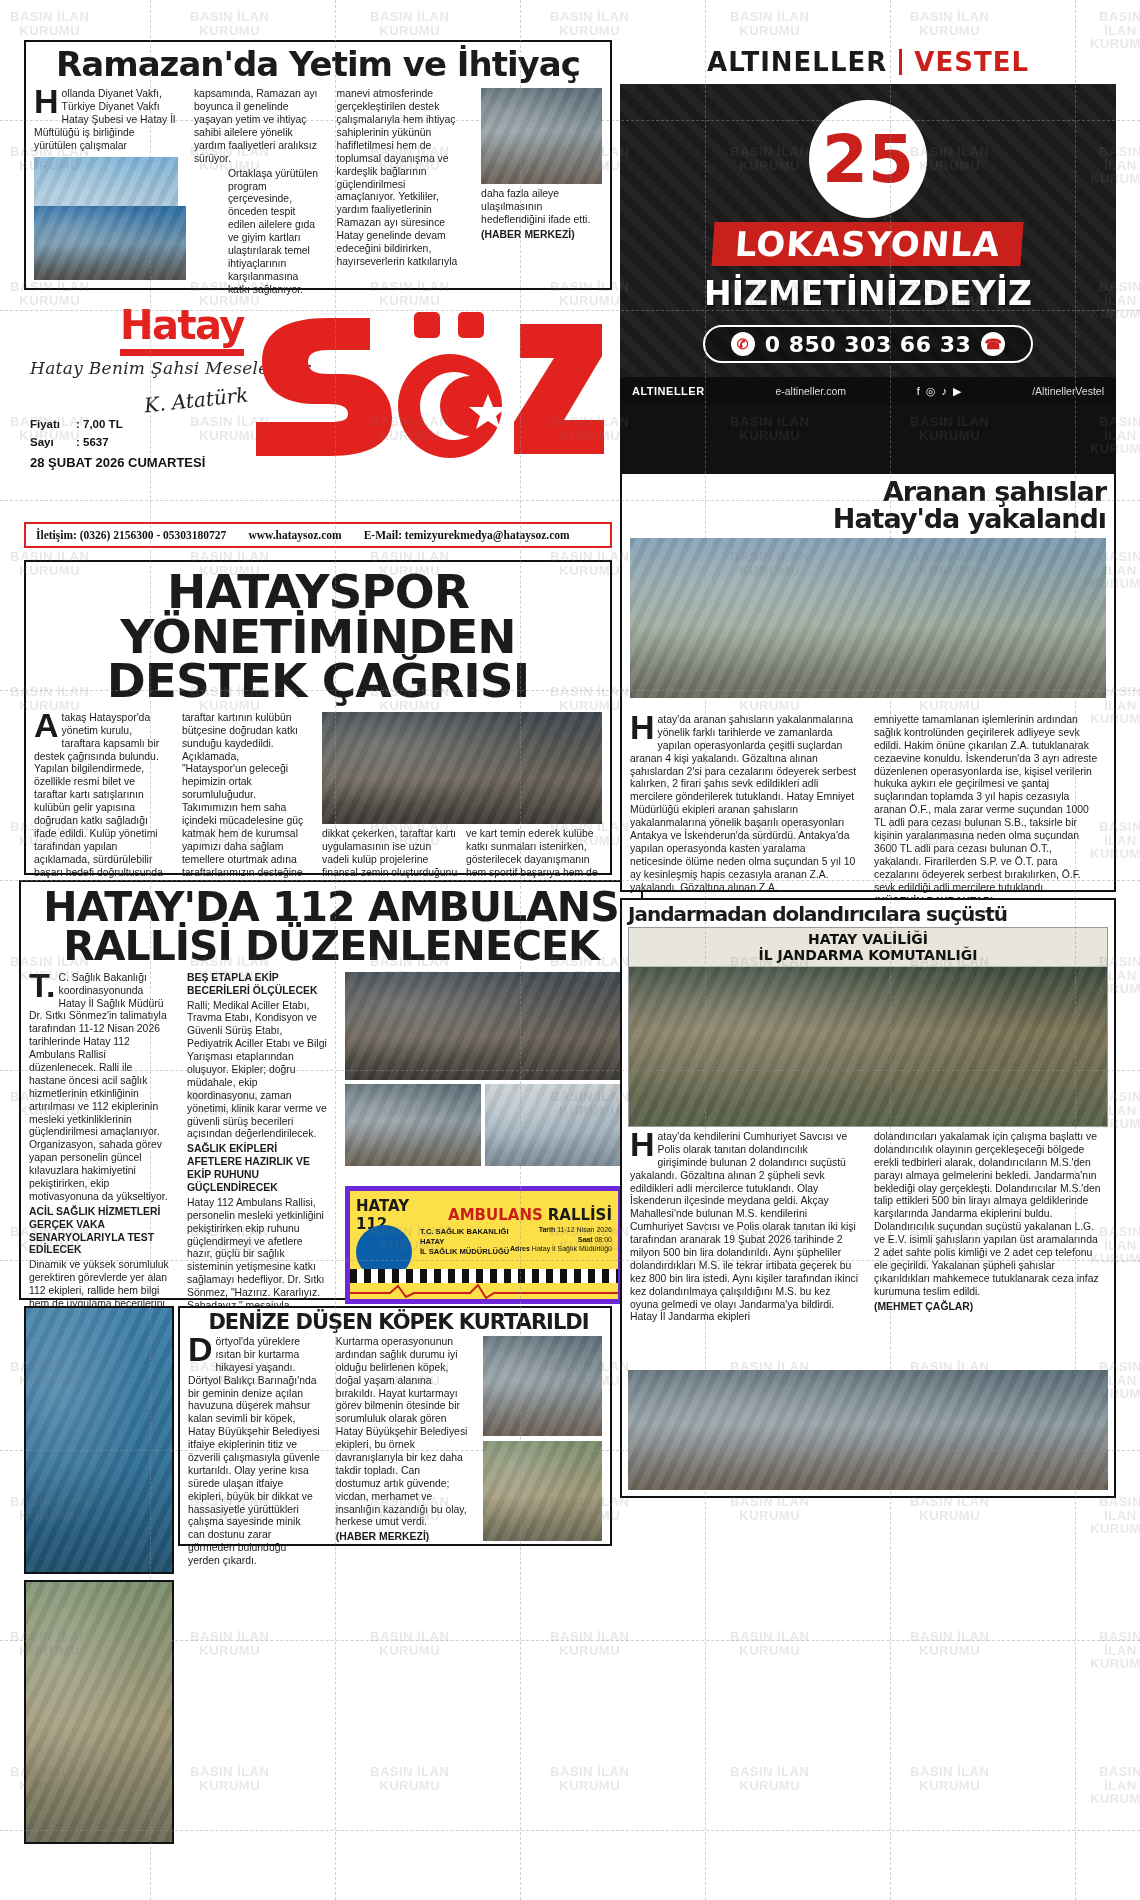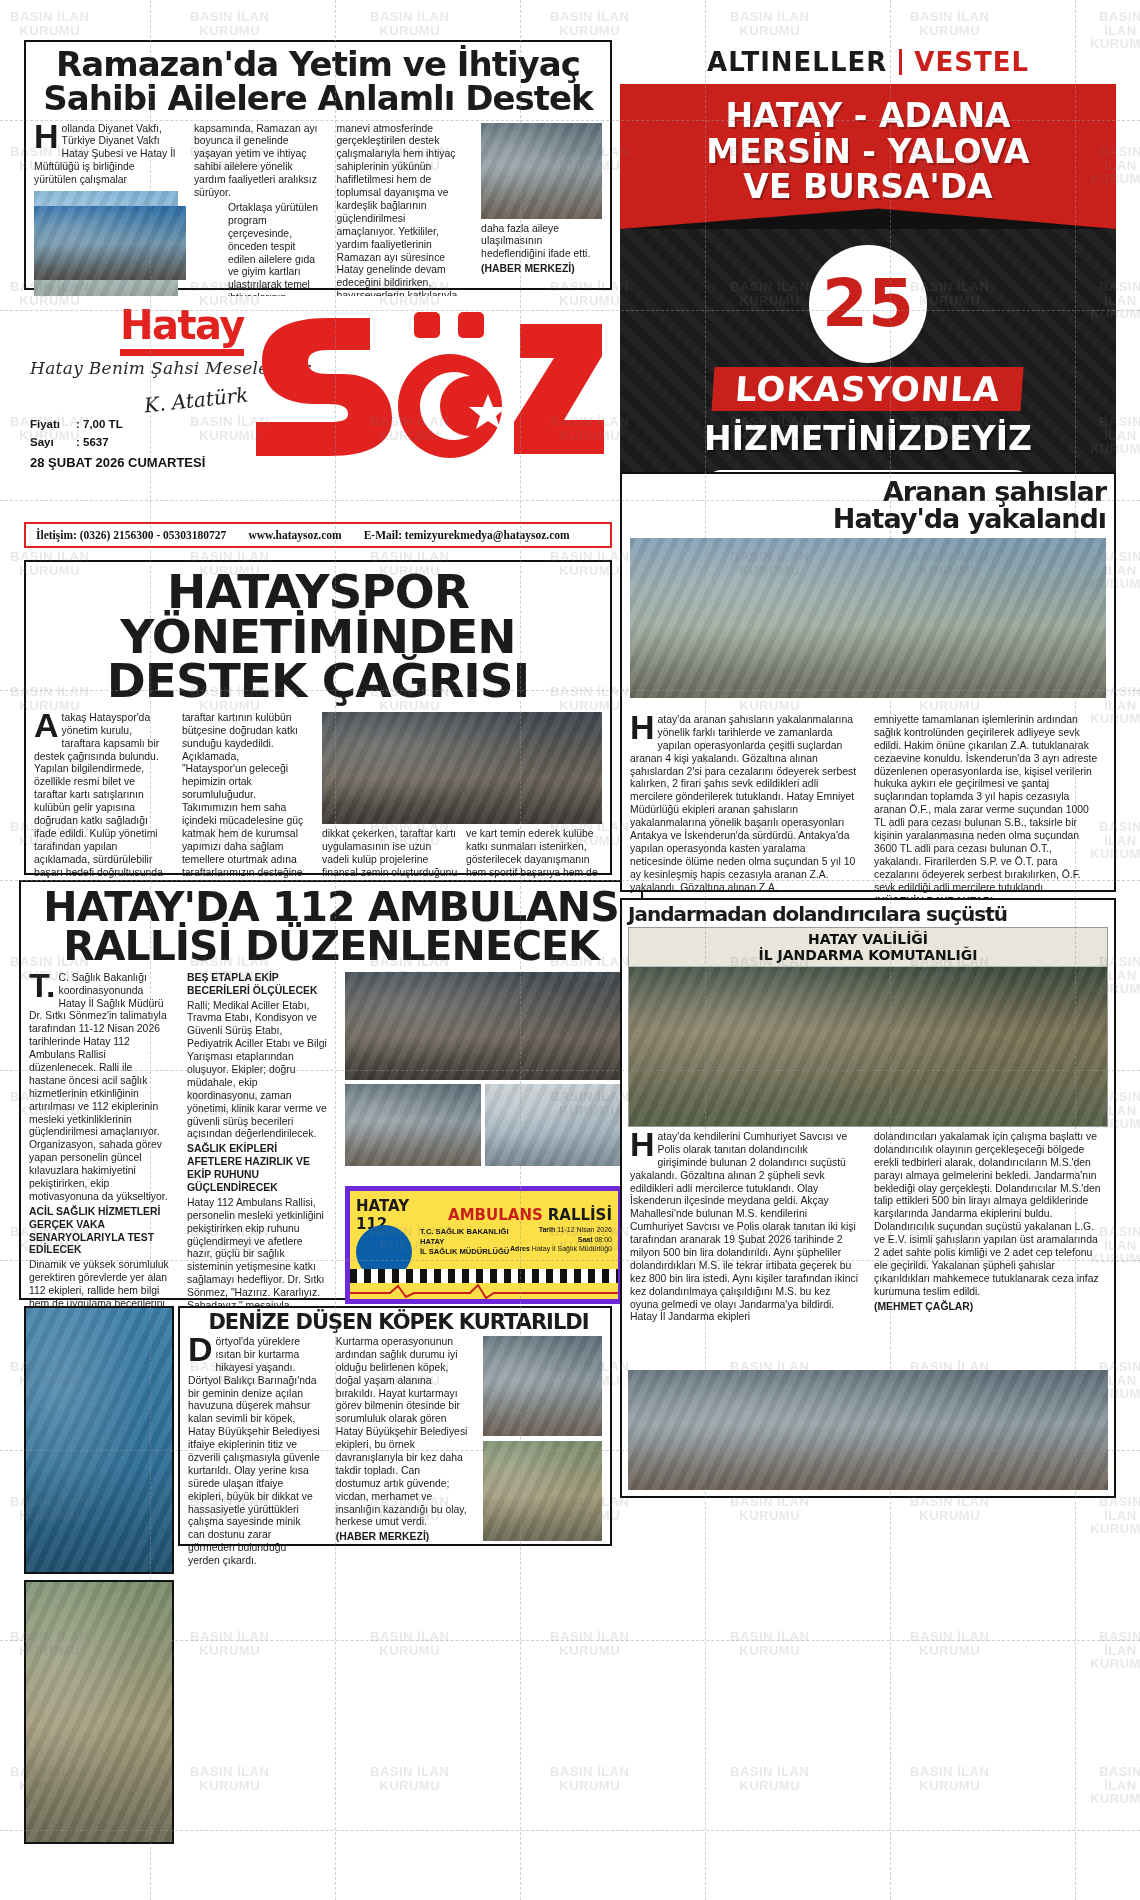--- a/index.html
+++ b/index.html
@@ -124,21 +124,20 @@
 
   .caption { font-weight:bold; font-size:10.4px; }
 </style>
 </head>
 <body>
 
 <div class="page">
 
   <div class="blk" id="topStory">
     <div class="hl hl-black">Ramazan'da Yetim ve İhtiyaç</div>
-    <div class="hl hl-black" style="padding-top:0">Sahibi Ailelere Anlamlı Destek</div>
     <div class="cols3" style="margin-top:2px;">
       <div class="col" style="width:150px">
         <p class="dropcap">Hollanda Diyanet Vakfı, Türkiye Diyanet Vakfı Hatay Şubesi ve Hatay İl Müftülüğü iş birliğinde yürütülen çalışmalar</p>
         <div class="ph sky" style="height:108px;margin-top:4px;"></div>
       </div>
       <div class="col" style="width:132px">
         <p>kapsamında, Ramazan ayı boyunca il genelinde yaşayan yetim ve ihtiyaç sahibi ailelere yönelik yardım faaliyetleri aralıksız sürüyor.</p>
         <p style="padding-left:34px">Ortaklaşa yürütülen program çerçevesinde, önceden tespit edilen ailelere gıda ve giyim kartları ulaştırılarak temel ihtiyaçlarının karşılanmasına katkı sağlanıyor. Ramazan ayının</p>
       </div>
       <div class="col" style="width:134px">
@@ -187,25 +186,20 @@
     <span>İletişim: (0326) 2156300 - 05303180727</span>
     <span>www.hataysoz.com</span>
     <span>E-Mail: temizyurekmedya@hataysoz.com</span>
   </div>
 
   <div class="blk" id="advert">
     <div class="adtop">
       <span class="adbrand">ALTINELLER</span>
       <span class="addiv"></span>
       <span class="advestel">VESTEL</span>
-    </div>
-    <div class="adred">
-      <div class="l">HATAY - ADANA</div>
-      <div class="l">MERSİN - YALOVA</div>
-      <div class="l">VE BURSA'DA</div>
     </div>
     <div class="addark">
       <div class="circ25">
         <span>25</span>
       </div>
       <div style="margin-top:2px;">
         <span class="lok">LOKASYONLA</span>
       </div>
       <div class="hizmet">HİZMETİNİZDEYİZ</div>
       <div class="phonebar">

